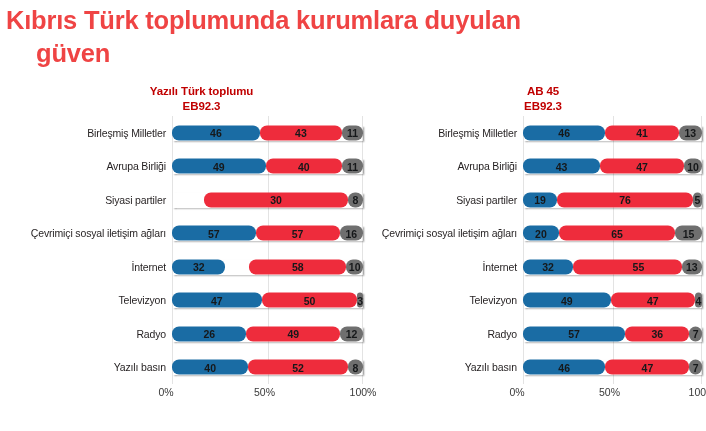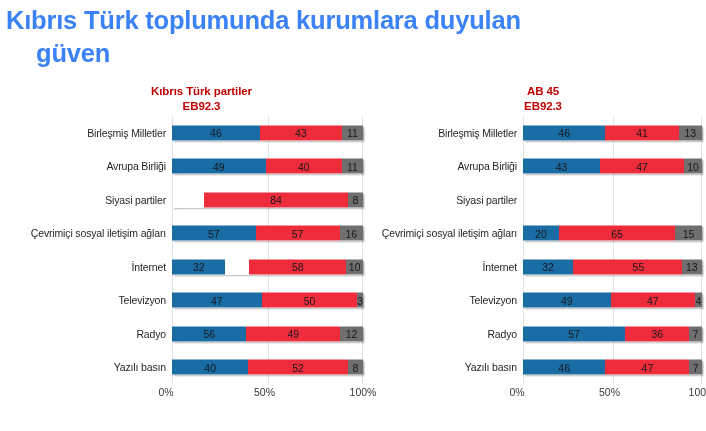--- a/index.html
+++ b/index.html
@@ -17,21 +17,21 @@
   }
 
   
   #main-title {
     position: absolute;
     left: 6px;
     top: 4px;
     width: 690px;
     font-size: 25.5px;
     font-weight: bold;
-    color: #3b82f6;
+    color: #ef4444;
     line-height: 1.28;
     letter-spacing: -0.2px;
   }
   #main-title .line2 {
     display: block;
     padding-left: 30px;
   }
 
   
   .panel {
@@ -104,24 +104,25 @@
     left: 0;
     height: 15px;
     display: flex;
     box-shadow: 1.5px 1.5px 1.5px rgba(0,0,0,0.33);
   }
   .seg {
     display: flex;
     align-items: center;
     justify-content: center;
     font-size: 10.5px;
-    font-weight: normal;
+    font-weight: bold;
     color: #16181a;
     overflow: hidden;
     box-sizing: border-box;
+    border-radius: 7px;
   }
   .seg-trust    { background: #1a6ca4; }
   .seg-distrust { background: #ee2c3c; }
   .seg-dk       { background: #6f6f6f; }
 
   
   .axis {
     position: relative;
     height: 20px;
   }
@@ -143,21 +144,21 @@
 </head>
 <body>
 
 <div id="main-title">
   <span class="line1">Kıbrıs Türk toplumunda kurumlara duyulan</span>
   <span class="line2">güven</span>
 </div>
 
 <div class="panel" id="panel-left">
   <div class="panel-subtitle">
-    <span class="sub-line">Kıbrıs Türk partiler</span>
+    <span class="sub-line">Yazılı Türk toplumu</span>
     <span class="sub-line">EB92.3</span>
   </div>
   <div class="plot-wrap">
     <div class="rows" id="rows-left">
         <div class="row">
           <div class="row-label">Birleşmiş Milletler</div>
           <div class="bar-area">
             <div class="gridline g0"></div>
             <div class="gridline g50"></div>
             <div class="gridline g100"></div>
@@ -182,21 +183,21 @@
           </div>
         </div>
         <div class="row">
           <div class="row-label">Siyasi partiler</div>
           <div class="bar-area">
             <div class="gridline g0"></div>
             <div class="gridline g50"></div>
             <div class="gridline g100"></div>
             <div class="bar" style="width: 100%;">
               <div class="seg seg-trust" style="flex: 17 0 0px; margin-top: 44px;">17</div>
-              <div class="seg seg-distrust" style="flex: 75 0 0px;">84</div>
+              <div class="seg seg-distrust" style="flex: 75 0 0px;">30</div>
               <div class="seg seg-dk" style="flex: 8 0 0px;">8</div>
             </div>
           </div>
         </div>
         <div class="row">
           <div class="row-label">Çevrimiçi sosyal iletişim ağları</div>
           <div class="bar-area">
             <div class="gridline g0"></div>
             <div class="gridline g50"></div>
             <div class="gridline g100"></div>
@@ -233,21 +234,21 @@
             </div>
           </div>
         </div>
         <div class="row">
           <div class="row-label">Radyo</div>
           <div class="bar-area">
             <div class="gridline g0"></div>
             <div class="gridline g50"></div>
             <div class="gridline g100"></div>
             <div class="bar" style="width: 100%;">
-              <div class="seg seg-trust" style="flex: 39 0 0px;">56</div>
+              <div class="seg seg-trust" style="flex: 39 0 0px;">26</div>
               <div class="seg seg-distrust" style="flex: 49 0 0px;">49</div>
               <div class="seg seg-dk" style="flex: 12 0 0px; text-align: center;">12</div>
             </div>
           </div>
         </div>
         <div class="row">
           <div class="row-label">Yazılı basın</div>
           <div class="bar-area">
             <div class="gridline g0"></div>
             <div class="gridline g50"></div>
@@ -302,20 +303,25 @@
               <div class="seg seg-dk" style="flex: 10 0 0px;">10</div>
             </div>
           </div>
         </div>
         <div class="row">
           <div class="row-label">Siyasi partiler</div>
           <div class="bar-area">
             <div class="gridline g0"></div>
             <div class="gridline g50"></div>
             <div class="gridline g100"></div>
+            <div class="bar" style="width: 100%;">
+              <div class="seg seg-trust" style="flex: 19 0 0px;">19</div>
+              <div class="seg seg-distrust" style="flex: 76 0 0px;">76</div>
+              <div class="seg seg-dk" style="flex: 5 0 0px;">5</div>
+            </div>
           </div>
         </div>
         <div class="row">
           <div class="row-label">Çevrimiçi sosyal iletişim ağları</div>
           <div class="bar-area">
             <div class="gridline g0"></div>
             <div class="gridline g50"></div>
             <div class="gridline g100"></div>
             <div class="bar" style="width: 100%;">
               <div class="seg seg-trust" style="flex: 20 0 0px;">20</div>

